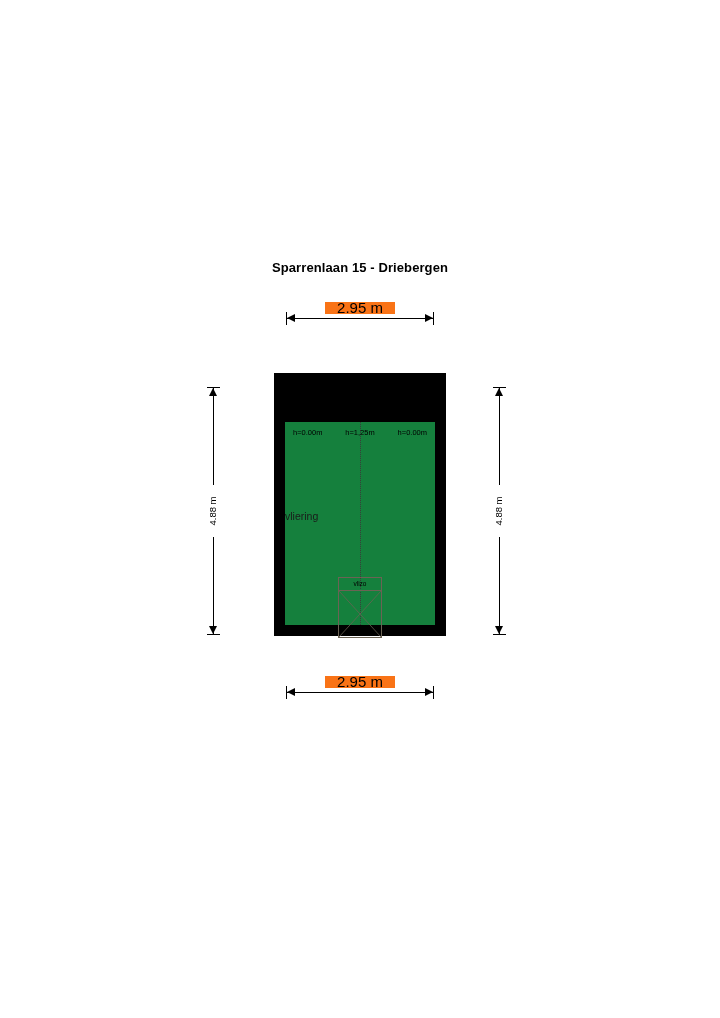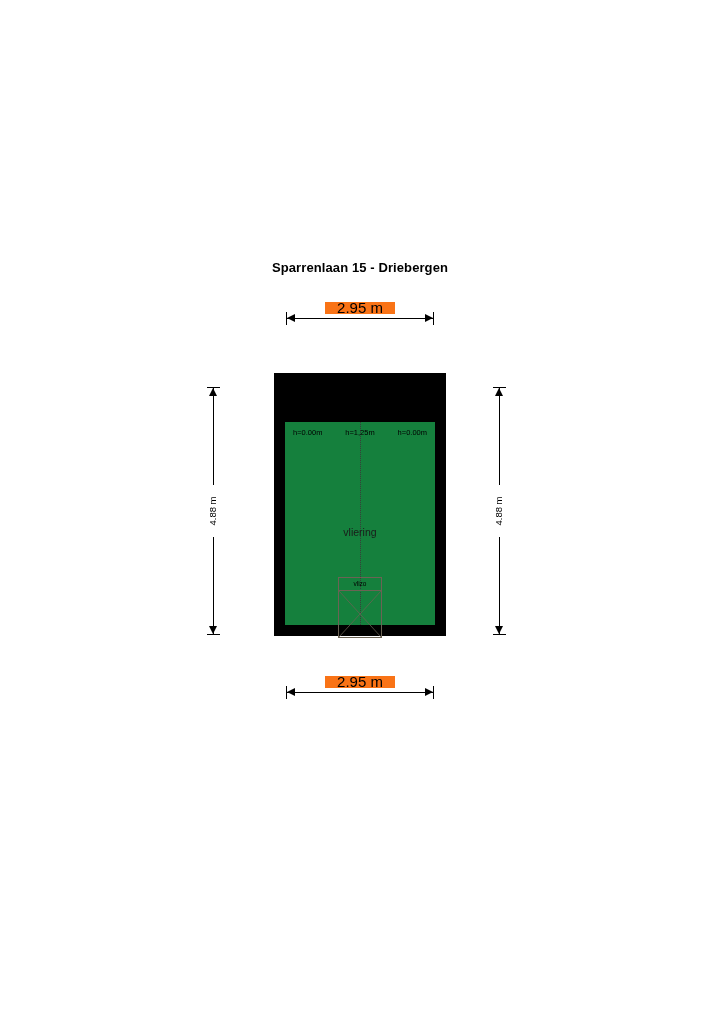--- a/index.html
+++ b/index.html
@@ -156,22 +156,21 @@
     white-space: nowrap;
   }
   .h-left  { left: 8px; }
   .h-mid   { left: 50%; transform: translateX(-50%); }
   .h-right { right: 8px; }
 
   .room-name {
     position: absolute;
     left: 0;
     right: 0;
-    top: 104px;
-    text-align: center;
+    top: 88px;
     font-size: 10.5px;
     color: #1a1a1a;
   }
 
   .vlizo {
     position: absolute;
     left: 50%;
     transform: translateX(-50%);
     top: 155px;
     width: 44px;

